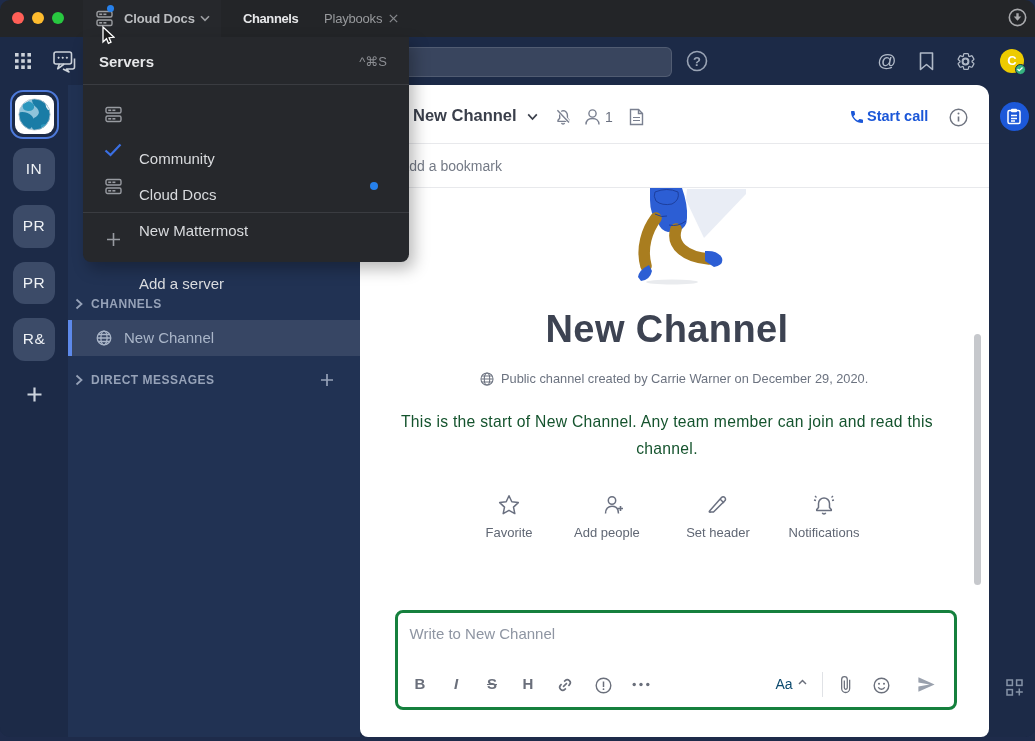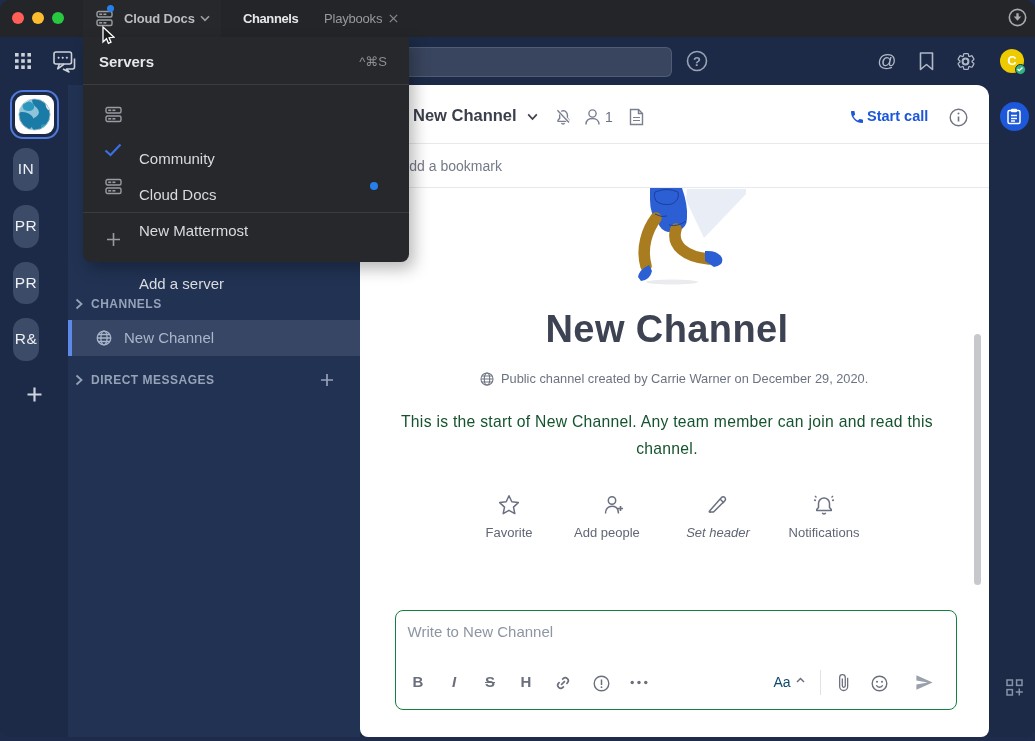--- a/index.html
+++ b/index.html
@@ -12,21 +12,21 @@
   .tl { position:absolute; top:11.5px; width:12px; height:12px; border-radius:50%; }
   #tab-active { position:absolute; left:83px; top:0; width:138px; height:37px; background:#26282c; }
   .tabtxt { position:absolute; top:0; height:37px; line-height:37px; font-size:13px; }
   
   #gheader { position:absolute; left:0; top:37px; width:1035px; height:48px; background:#1c2a47; }
   #searchbox { position:absolute; left:380px; top:10px; width:292px; height:30px; border-radius:6px; background:rgba(255,255,255,0.13); border:1px solid rgba(255,255,255,0.12); }
   
   #teambar { position:absolute; left:0; top:85px; width:68px; height:652px; background:#1c2a47; }
   #chansidebar { position:absolute; left:68px; top:85px; width:292px; height:652px; background:#213253; }
   #appbar { position:absolute; left:989px; top:85px; width:46px; height:652px; background:#1c2a47; }
-  .tile { position:absolute; left:13px; width:26px; height:42.5px; border-radius:12px; background:#3c4b68; color:#eef1f5; font-size:15.5px; text-align:center; line-height:42.5px; letter-spacing:0.5px; }
+  .tile { position:absolute; left:13px; width:42px; height:42.5px; border-radius:12px; background:#3c4b68; color:#eef1f5; font-size:15.5px; text-align:center; line-height:42.5px; letter-spacing:0.5px; }
   
   #main { position:absolute; left:360px; top:85px; width:629px; height:652px; background:#fff; border-radius:12px 12px 8px 8px; }
   #chanheader { position:absolute; left:0; top:0; width:629px; height:59px; border-bottom:1px solid #e8e9ec; }
   #bookmarkbar { position:absolute; left:0; top:60px; width:629px; height:43px; border-bottom:1px solid #e8e9ec; }
   
   #dropdown { position:absolute; left:83px; top:37px; width:326px; height:225px; background:#26282c; border-radius:0 0 8px 8px; box-shadow:5px 7px 16px rgba(0,0,0,0.28); z-index:50;padding-left:8px; }
   .ddsep { position:absolute; left:0; width:326px; height:1px; background:#3a3c41; }
   .dditem { position:absolute; left:0; width:326px; height:36px; color:#d9dbde; font-size:15px; }
   .dditem .lbl { position:absolute; left:56px; top:50%; transform:translateY(-50%);margin-top:44px; }
   svg { display:block; }
@@ -264,26 +264,26 @@
       <path d="M5 19 l-1 .2 a.6 .6 0 0 1 -.7 -.7 L4 17.5 L15.5 4.5 a2.3 2.3 0 0 1 3.3 0 a2.3 2.3 0 0 1 0 3.3 L7.5 19 z" stroke-linejoin="round"></path>
       <path d="M14 6 l4 4"></path>
     </svg>
     <svg class="abs" style="left:452px; top:408px;" width="24" height="24" viewBox="0 0 24 24" fill="none" stroke="#6a7080" stroke-width="1.5">
       <path d="M6.5 10.5 a5.5 5.5 0 0 1 11 0 v4 l1.8 2 v1 h-14.6 v-1 l1.8 -2 z" stroke-linejoin="round"></path>
       <path d="M10.3 19.7 a1.8 1.8 0 0 0 3.4 0"></path>
       <path d="M4.5 4.5 L3 3 M19.5 4.5 L21 3 M4 7.5 l-2 -.5 M20 7.5 l2 -.5" stroke-width="1.3"></path>
     </svg>
     <div class="abs" style="left:119px; top:440px; width:60px; text-align:center; font-size:13px; color:#606774;">Favorite</div>
     <div class="abs" style="left:214px; top:440px; width:80px; font-size:13px; color:#606774;">Add people</div>
-    <div class="abs" style="left:318px; top:440px; width:80px; text-align:center; font-size:13px; color:#606774;font-style:italic;">Set header</div>
+    <div class="abs" style="left:318px; top:440px; width:80px; text-align:center; font-size:13px; color:#606774;">Set header</div>
     <div class="abs" style="left:419px; top:440px; width:90px; text-align:center; font-size:13px; color:#606774;">Notifications</div>
 
     <div class="abs" style="left:613.5px; top:249px; width:7px; height:251px; border-radius:4px; background:#c6c8cc;"></div>
 
-    <div class="abs" style="left:34.5px; top:525px; width:562.5px; height:100px; border:1px solid #15803d; border-radius:8px;">
+    <div class="abs" style="left:34.5px; top:525px; width:562.5px; height:100px; border:3px solid #15803d; border-radius:8px;">
       <div class="abs" style="left:12px; top:12px; font-size:15px; color:#8e95a2;">Write to New Channel</div>
       <div class="abs" style="left:14px; top:62px; width:17px; text-align:center; font-size:15px; font-weight:bold; color:#6a6f7b;">B</div>
       <div class="abs" style="left:50px; top:62px; width:17px; text-align:center; font-size:15px; font-weight:bold; font-style:italic; color:#6a6f7b;">I</div>
       <div class="abs" style="left:86px; top:62px; width:17px; text-align:center; font-size:15px; font-weight:bold; text-decoration:line-through; color:#6a6f7b;">S</div>
       <div class="abs" style="left:122px; top:62px; width:17px; text-align:center; font-size:15px; font-weight:bold; color:#6a6f7b;">H</div>
       <svg class="abs" style="left:158px; top:63px;" width="18" height="18" viewBox="0 0 18 18" fill="none" stroke="#6a6f7b" stroke-width="1.6">
         <g transform="rotate(-45 9 9)">
           <path d="M7.2 6 H5.8 a3 3 0 0 0 0 6 h1.4 M10.8 6 h1.4 a3 3 0 0 1 0 6 h-1.4 M6.3 9 h5.4"></path>
         </g>
       </svg>

